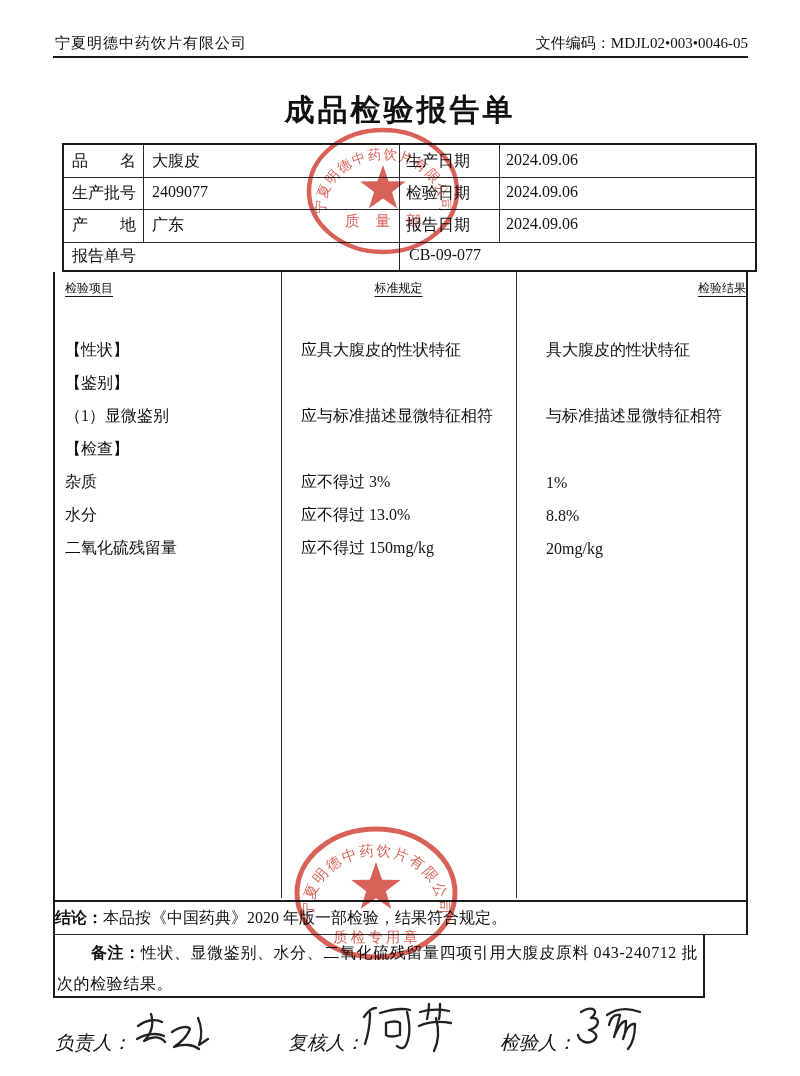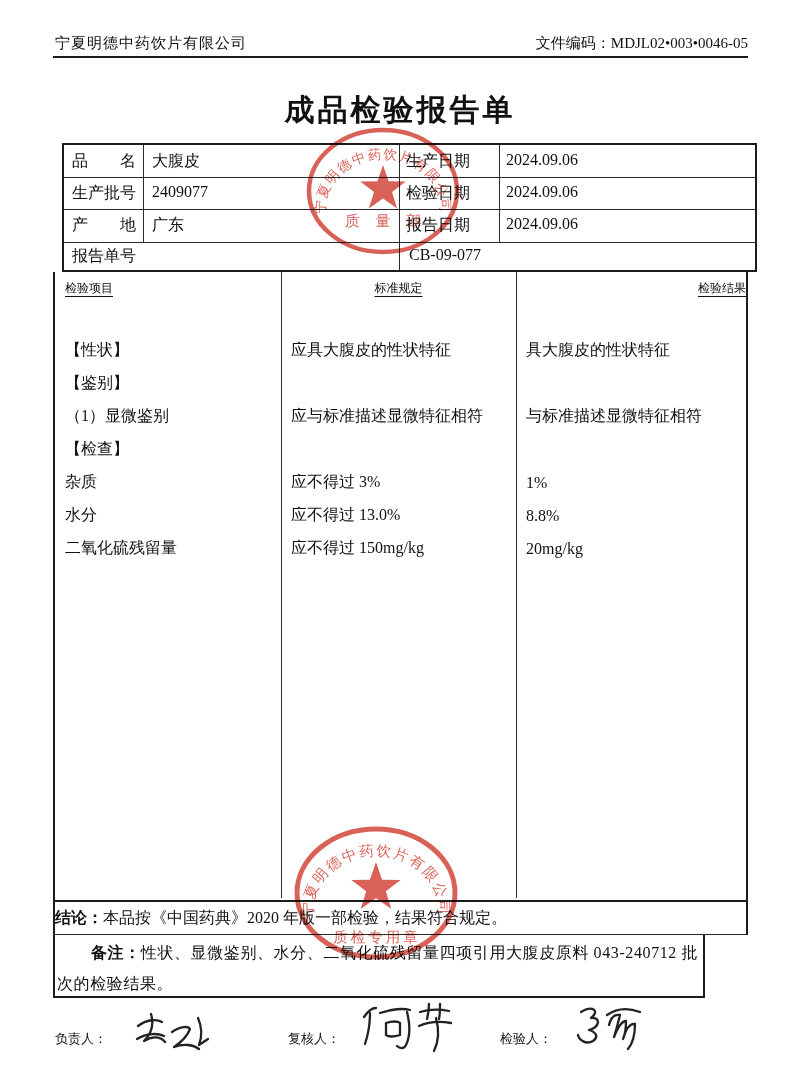--- a/index.html
+++ b/index.html
@@ -16,30 +16,30 @@
   .title{left:0;top:90px;width:100%;text-align:center;font-size:30px;font-weight:bold;letter-spacing:3px;}
   
   .info-table{left:53px;top:143px;width:695px;height:129px;border:2px solid #1c1c1c;box-sizing:border-box;margin-left:9px;}
   .info-table .cell{position:absolute;font-size:16px;white-space:nowrap;}
   .line{position:absolute;background:#2a2a2a;}
   
   .result-table{left:53px;top:272px;width:695px;height:630px;border-left:2px solid #1c1c1c;border-right:2px solid #1c1c1c;border-bottom:2px solid #1c1c1c;box-sizing:border-box;}
   .rt-head{position:absolute;top:8px;font-size:12px;}
   .rt-head span{text-decoration:underline;text-underline-offset:4px;}
   .rt-grid{position:absolute;left:0;top:62px;width:691px;}
-  .rt-row{display:grid;grid-template-columns:226px 235px 230px;height:33px;align-items:center;}
+  .rt-row{display:grid;grid-template-columns:226px 235px 230px;height:33px;align-items:center;gap:10px;}
   .rt-row div{font-size:16px;padding-left:10px;white-space:nowrap;}
   
   .concl-box{left:53px;top:902px;width:695px;height:33px;border-left:2px solid #1c1c1c;border-right:2px solid #1c1c1c;border-bottom:1px solid #2a2a2a;box-sizing:border-box;}
   .concl-box p{margin:0;line-height:31px;font-size:16px;}
   .remark-box{left:53px;top:935px;width:652px;height:63px;border-left:2px solid #1c1c1c;border-right:2px solid #1c1c1c;border-bottom:2px solid #1c1c1c;box-sizing:border-box;}
   .remark-box p{margin:0;padding:2px 4px 0 2px;text-indent:34px;line-height:31px;font-size:16px;letter-spacing:0.6px;}
   .bold{font-weight:bold;}
   
-  .sig-label{font-size:13px;top:1030px;}
+  .sig-label{font-size:19px;top:1030px;font-style:italic;}
   .sig-svg path{fill:none;stroke:#222;stroke-width:2.3;stroke-linecap:round;stroke-linejoin:round;}
   
   .stamp{mix-blend-mode:multiply;opacity:0.8;pointer-events:none;}
   .stamp text{font-family:"Liberation Serif","DejaVu Serif",serif;}
 </style>
 </head>
 <body>
 
 <div class="page">
 

